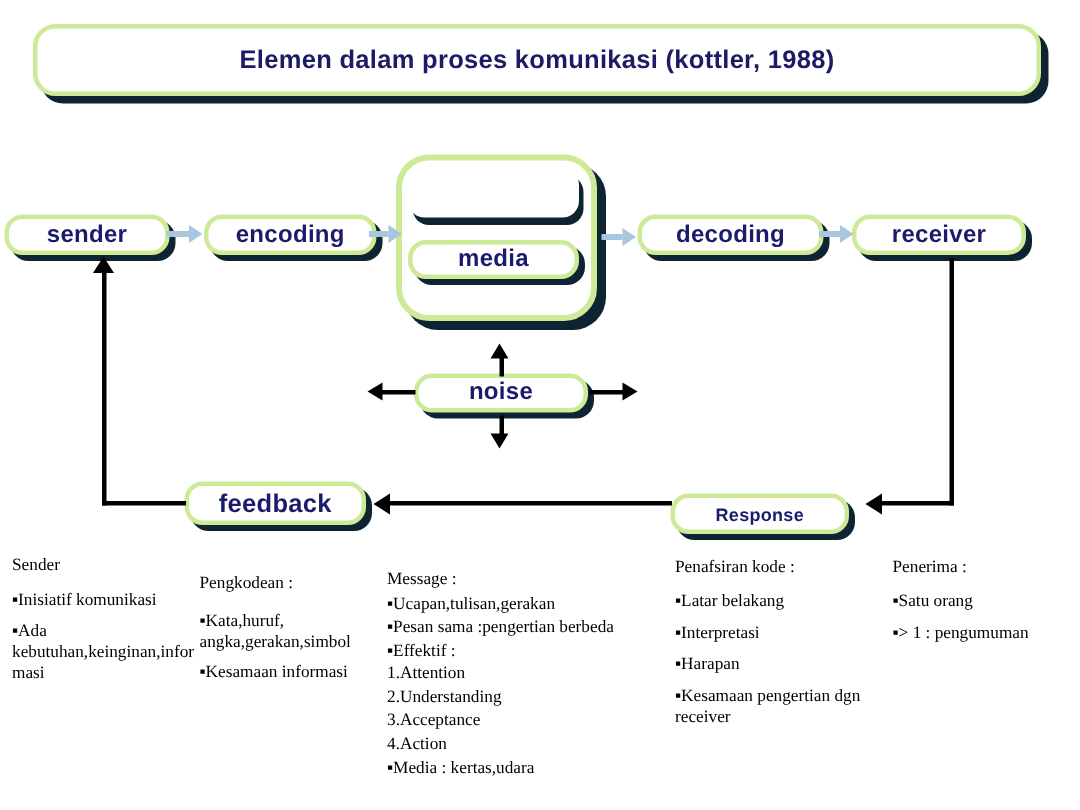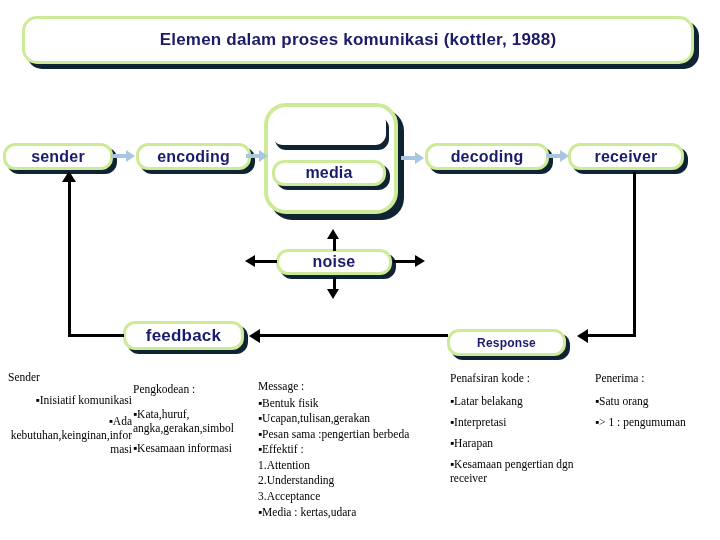--- a/index.html
+++ b/index.html
@@ -75,21 +75,21 @@
     position: absolute;
     font-family: "Liberation Serif", serif;
     font-size: 11.5px;
     line-height: 1.22;
     color: #000000;
     overflow-wrap: break-word;
     word-wrap: break-word;
   }
   .note-col .hd { font-weight: normal; }
   .col1 { left: 8px;   top: 370px; width: 124px; }
-  .col1 .hd { margin-bottom: 9px; }  .col1 .it { margin-bottom: 7px; text-align: right; }
+  .col1 .hd { margin-bottom: 9px; }  .col1 .it { margin-bottom: 7px; }
   .col2 { left: 133px; top: 382px; width: 116px; }
   .col2 .hd { margin-bottom: 11px; } .col2 .it { margin-bottom: 6px; }
   .col3 { left: 258px; top: 380px; width: 184px; line-height: 1.18; }
   .col3 .hd { margin-bottom: 3px; }  .col3 .it { margin-bottom: 2px; }
   .col4 { left: 450px; top: 371px; width: 142px; }
   .col4 .hd { margin-bottom: 9px; }  .col4 .it { margin-bottom: 7px; }
   .col5 { left: 595px; top: 371px; width: 118px; }
   .col5 .hd { margin-bottom: 9px; }  .col5 .it { margin-bottom: 7px; }
 </style>
 </head>
@@ -187,27 +187,27 @@
 </div>
 
 <div class="note-col col2">
   <div class="hd">Pengkodean :</div>
   <div class="it">▪Kata,huruf, angka,gerakan,simbol</div>
   <div class="it">▪Kesamaan informasi</div>
 </div>
 
 <div class="note-col col3">
   <div class="hd">Message :</div>
-  <div class="it">▪Bentuk fisik</div>
   <div class="it">▪Ucapan,tulisan,gerakan</div>
   <div class="it">▪Pesan sama :pengertian berbeda</div>
   <div class="it">▪Effektif :</div>
   <div class="it">1.Attention</div>
   <div class="it">2.Understanding</div>
   <div class="it">3.Acceptance</div>
+  <div class="it">4.Action</div>
   <div class="it">▪Media : kertas,udara</div>
 </div>
 
 <div class="note-col col4">
   <div class="hd">Penafsiran kode :</div>
   <div class="it">▪Latar belakang</div>
   <div class="it">▪Interpretasi</div>
   <div class="it">▪Harapan</div>
   <div class="it">▪Kesamaan pengertian dgn receiver</div>
 </div>

